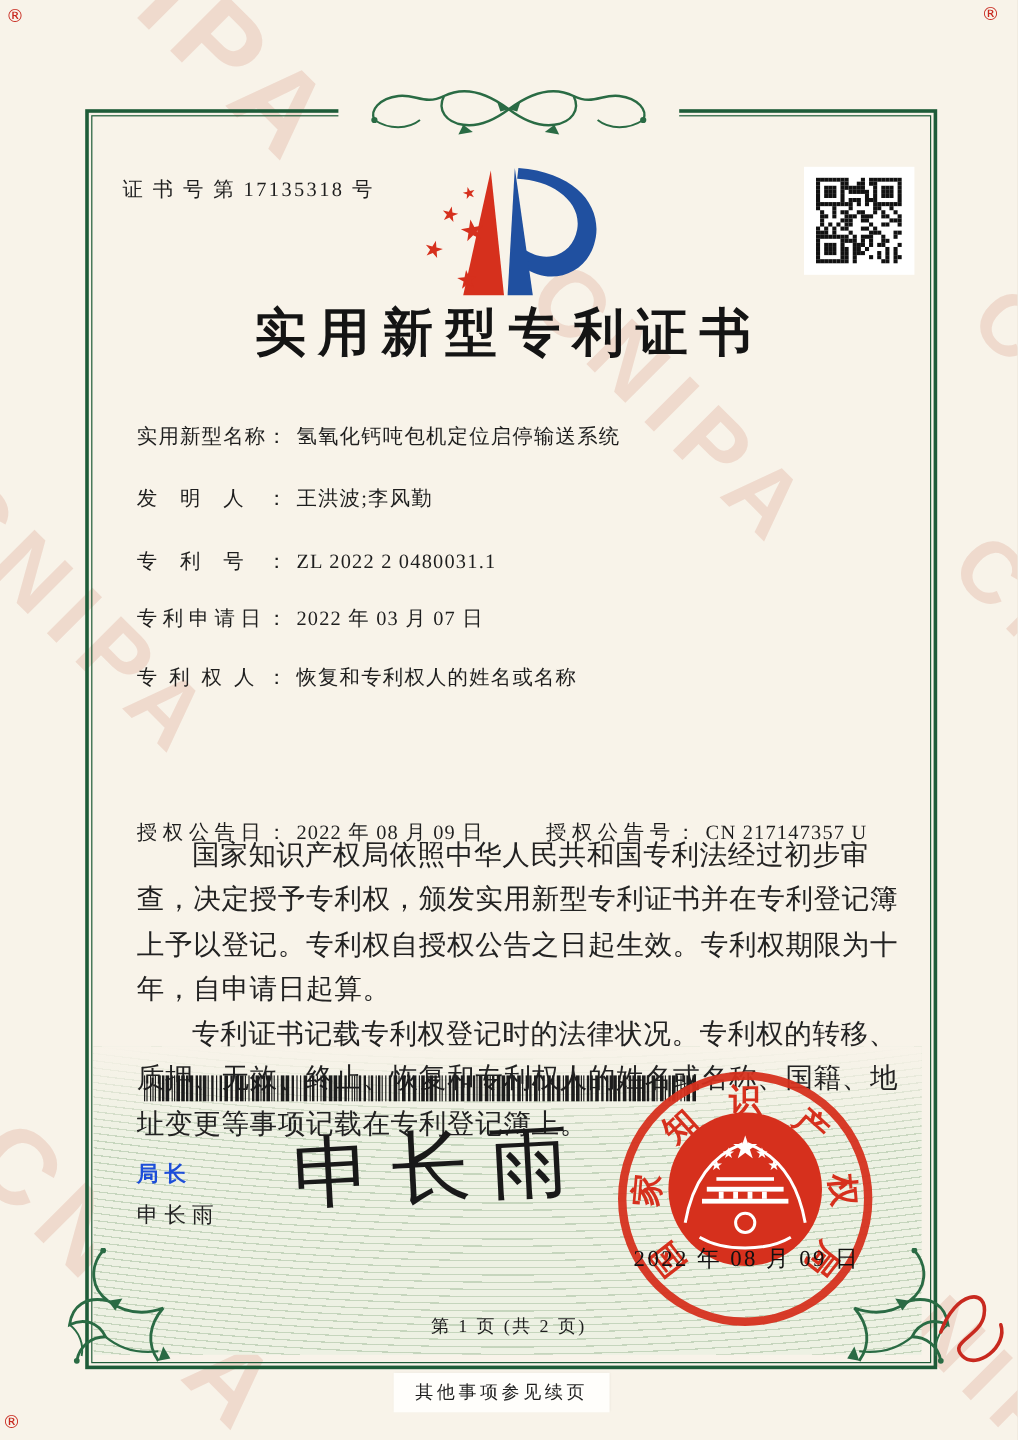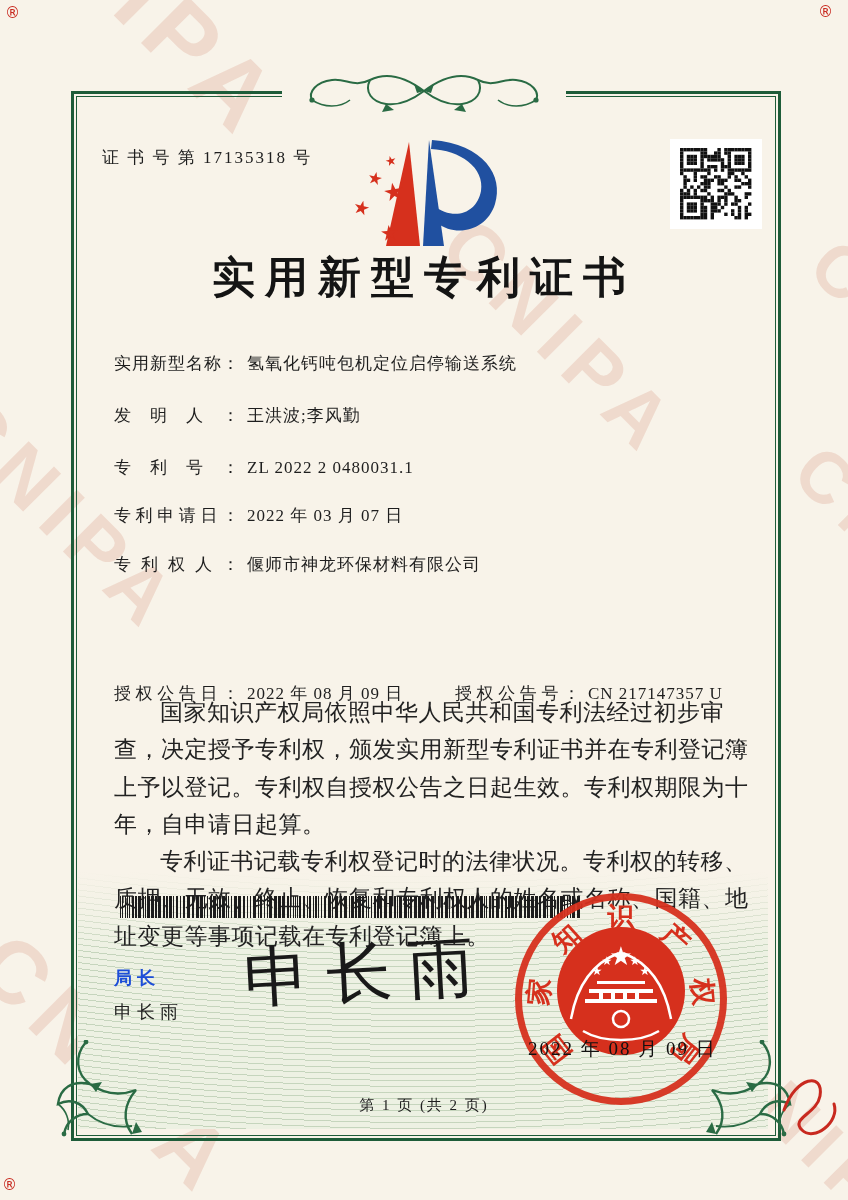--- a/index.html
+++ b/index.html
@@ -421,21 +421,21 @@
   <div class="frow r2">
     <span class="flabel">发明人：</span><span class="fvalue">王洪波;李风勤</span>
   </div>
   <div class="frow r3">
     <span class="flabel">专利号：</span><span class="fvalue">ZL 2022 2 0480031.1</span>
   </div>
   <div class="frow r4">
     <span class="flabel">专利申请日：</span><span class="fvalue">2022 年 03 月 07 日</span>
   </div>
   <div class="frow r5">
-    <span class="flabel">专利权人：</span><span class="fvalue">偃师市神龙环保材料有限公司</span>
+    <span class="flabel">专利权人：</span><span class="fvalue">恢复和专利权人的姓名或名称</span>
   </div>
   <div class="frow r7">
     <span class="flabel">授权公告日：</span><span class="fvalue">2022 年 08 月 09 日</span>
     <span class="pair2">
       <span class="flabel">授权公告号：</span><span class="fvalue">CN 217147357 U</span>
     </span>
   </div>
 
   <div class="legal">
     <p>国家知识产权局依照中华人民共和国专利法经过初步审查，决定授予专利权，颁发实用新型专利证书并在专利登记簿上予以登记。专利权自授权公告之日起生效。专利权期限为十年，自申请日起算。</p>
@@ -611,18 +611,19 @@
         <circle cx="68" cy="96" r="8"></circle>
         <path d="M18,96 C24,62 40,40 66,30"></path>
         <path d="M118,96 C112,62 96,40 70,30"></path>
         <path d="M30,108 C50,120 86,120 106,108"></path>
       </g>
     </svg>
   </div>
   <div class="seal-date">2022 年 08 月 09 日</div>
 
   <div class="page-info">第 1 页 (共 2 页)</div>
+  <div class="note-box"><span>其他事项参见续页</span></div>
 
   <svg class="squiggle" width="68" height="70" viewBox="0 0 68 70">
     <path d="M6,42 C18,8 46,4 42,28 C39,46 12,50 24,62 C36,74 62,54 56,36" stroke="#c8291f" stroke-width="3" fill="none" stroke-linecap="round"></path>
   </svg>
 
 </div>
 
 </body></html>

